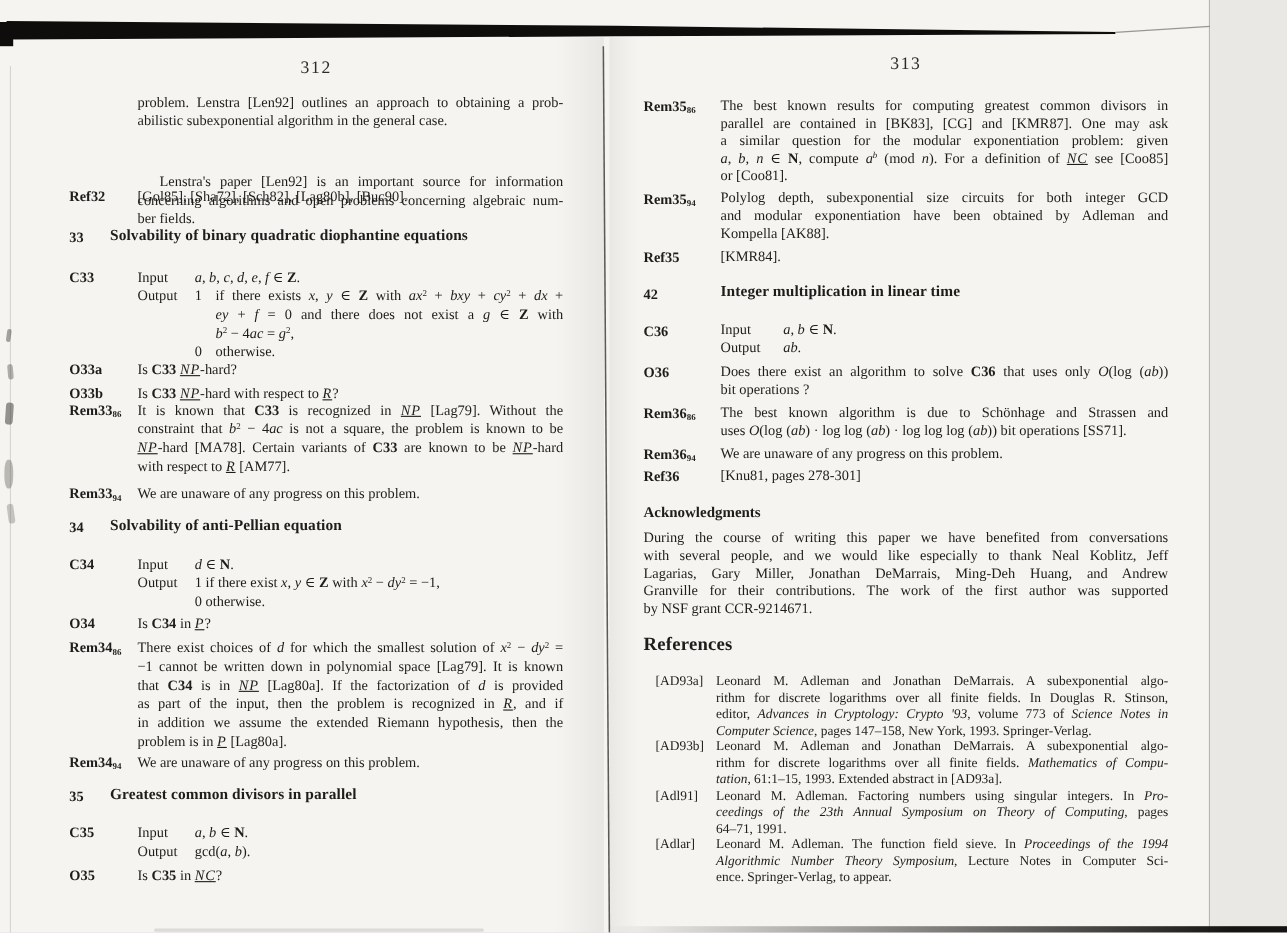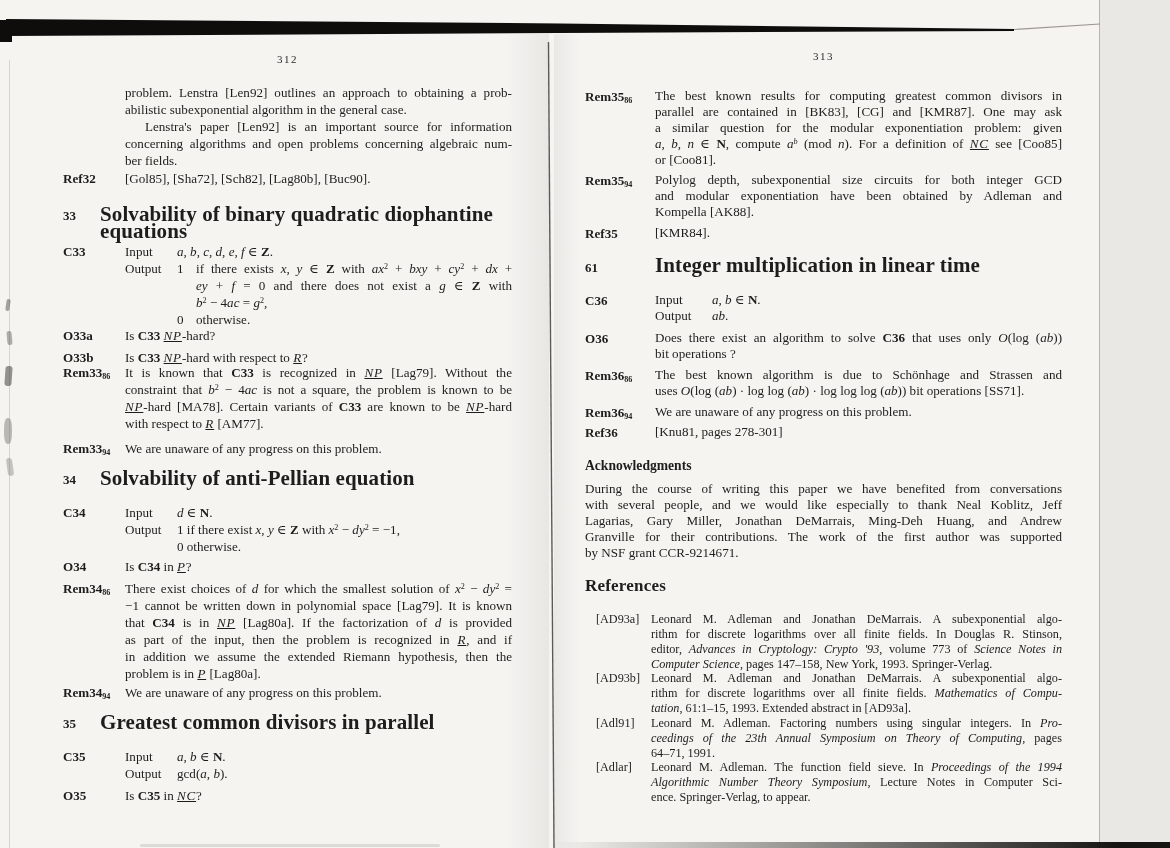--- a/index.html
+++ b/index.html
@@ -16,47 +16,47 @@
   .smudge{position:absolute;border-radius:3px;}
   .sm1{left:6px;top:299px;width:4px;height:12px;background:rgba(60,60,58,.45);transform:rotate(8deg);}
   .sm2{left:7px;top:331px;width:5px;height:14px;background:rgba(70,68,64,.4);transform:rotate(-5deg);}
   .sm3{left:5px;top:366px;width:7px;height:20px;background:rgba(50,48,45,.5);transform:rotate(4deg);}
   .sm4{left:4px;top:418px;width:8px;height:26px;background:rgba(90,86,80,.38);border-radius:40%;}
   .sm5{left:7px;top:458px;width:6px;height:18px;background:rgba(100,96,90,.33);transform:rotate(-8deg);}
 
   .page{position:absolute;top:0;height:848px;}
   .page.left{left:63px;width:449px;}
   .page.right{left:585px;width:477px;}
-  .pagenum{position:absolute;left:0;width:100%;text-align:center;font-size:11px;letter-spacing:1.5px;color:#2c2b29;}
+  .pagenum{position:absolute;left:0;width:100%;text-align:center;font-size:16px;letter-spacing:1.5px;color:#2c2b29;}
   .page.left .pagenum{top:53px;}
   .page.right .pagenum{top:50px;}
 
   .block{position:absolute;left:0;right:0;}
   .lbl{position:absolute;left:0;top:0;font-weight:700;white-space:nowrap;}
   .page .lbl{font-size:13.1px;line-height:17px;}
   .txt{margin-left:62px;}
   .page.right .txt{margin-left:70px;}
   .ln{font-size:13.1px;}
   .page.left .ln{line-height:17px;}
   .page.right .ln{line-height:15.9px;}
   .j{text-align:justify;text-align-last:justify;}
-  .pind{text-indent:20px;}
+  .pind{text-indent:20px;margin-top:38px;}
   .ind1{padding-left:52px;}
   .ind2{padding-left:71px;}
   .k{display:inline-block;width:52px;font-style:normal;}
   .page.right .k{width:57px;}
   .n{display:inline-block;width:19px;}
   .cal{font-style:italic;letter-spacing:.8px;text-decoration:underline;}
   sup{font-size:.62em;vertical-align:.5em;line-height:0;}
   sub{font-size:.62em;vertical-align:-.25em;line-height:0;}
 
   .heading .txt{margin-left:37px;}
   .page.right .heading .txt{}
   .heading .lbl{font-size:13px;line-height:19px;}
-  .heading .ln{font-weight:700;font-size:21px;line-height:19px;letter-spacing:.1px;}
+  .heading .ln{font-weight:700;font-size:14px;line-height:19px;letter-spacing:.1px;}
   .subhead .txt,.refhead .txt,.wide .txt{margin-left:0 !important;}
   .subhead .ln{font-weight:700;font-size:13.6px;}
   .refhead .ln{font-weight:700;font-size:17px;letter-spacing:.2px;}
   .ref .lbl{font-weight:400;font-size:12.2px;line-height:15px;padding-left:11px;}
   .page.right .ref .txt{margin-left:66px;}
   .page.right .ref .ln{font-size:12.2px;line-height:15px;}
 </style>
 </head>
 <body>
 
@@ -245,21 +245,21 @@
           </div>
         </div>
         <div class="block" style="top: 225px;">
           <div class="lbl">Ref35</div>
           <div class="txt">
 
           <div class="ln">[KMR84].</div>
           </div>
         </div>
         <div class="block heading" style="top: 258px;">
-          <div class="lbl">61</div>
+          <div class="lbl">42</div>
           <div class="txt">
 
           <div class="ln">Integer multiplication in linear time</div>
           </div>
         </div>
         <div class="block" style="top: 292px;">
           <div class="lbl">C36</div>
           <div class="txt">
 
           <div class="ln"><span class="k">Input</span><i>a</i>, <i>b</i> ∈ <b>N</b>.</div>

